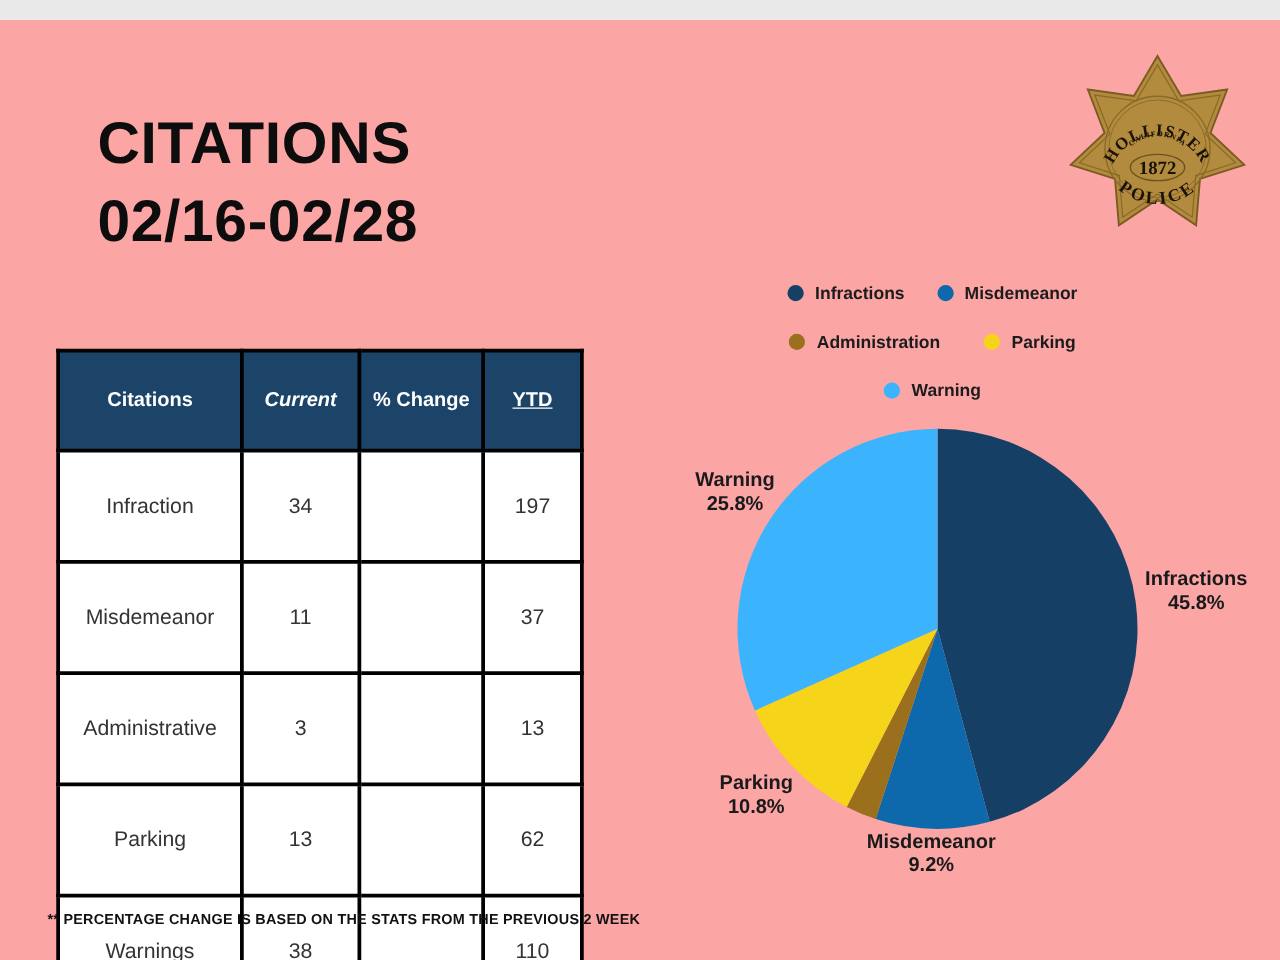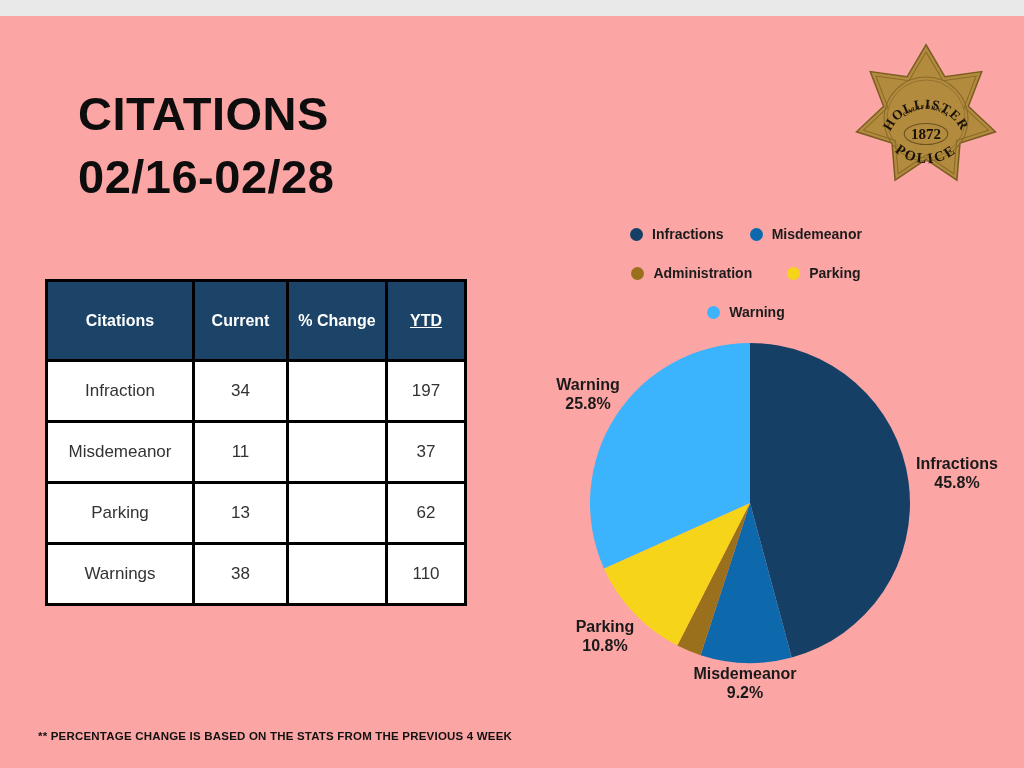--- a/index.html
+++ b/index.html
@@ -15,21 +15,21 @@
   
   .cit-table{
     position:absolute;left:45px;top:263px;border-collapse:collapse;
     table-layout:fixed;color:#333;
   }
   .cit-table td,.cit-table th{border:3px solid #000;text-align:center;vertical-align:middle;background:#fff;}
   .cit-table th{
     background:#1b4468;color:#ffffff;font-size:16px;font-weight:700;
     height:77px;padding:0 6px;line-height:21px;
   }
-  .cit-table td{font-size:17px;font-weight:400;height:54px;padding:2px 4px;}
+  .cit-table td{font-size:17px;font-weight:400;height:54px;padding:16px 4px;}
   .col-cit{width:147px;} .col-cur{width:94px;} .col-chg{width:99px;} .col-ytd{width:79px;}
   
   .legend-row{
     position:absolute;left:508px;width:476px;height:20px;
     display:flex;justify-content:center;align-items:center;gap:26px;
   }
   .legend-item{display:flex;align-items:center;gap:9px;}
   .legend-dot{width:13px;height:13px;border-radius:50%;flex:0 0 auto;}
   .legend-label{font-size:14px;font-weight:700;color:#1c1c1c;white-space:nowrap;}
   
@@ -88,37 +88,43 @@
   <table class="cit-table">
     <colgroup>
       <col class="col-cit">
         <col class="col-cur">
         <col class="col-chg">
         <col class="col-ytd">
     </colgroup>
     <thead>
       <tr>
         <th style="background: rgb(27, 68, 104);">Citations</th>
-        <th style="background: rgb(27, 68, 104);">Current</th>
+        <th style="background: rgb(27, 68, 104); font-style: italic;">Current</th>
         <th style="background: rgb(27, 68, 104);">% Change</th>
         <th style="background: rgb(27, 68, 104); text-decoration: underline;">YTD</th>
       </tr>
     </thead>
     <tbody>
       <tr>
         <td>Infraction</td>
         <td>34</td>
         <td></td>
         <td>197</td>
       </tr>
       <tr>
         <td>Misdemeanor</td>
         <td>11</td>
         <td></td>
         <td>37</td>
+      </tr>
+      <tr>
+        <td>Administrative</td>
+        <td>3</td>
+        <td></td>
+        <td>13</td>
       </tr>
       <tr>
         <td>Parking</td>
         <td>13</td>
         <td></td>
         <td>62</td>
       </tr>
       <tr>
         <td>Warnings</td>
         <td>38</td>
@@ -173,15 +179,15 @@
   </div>
   <div class="callout co-parking">
     <div>Parking</div>
     <div>10.8%</div>
   </div>
   <div class="callout co-misdemeanor">
     <div>Misdemeanor</div>
     <div>9.2%</div>
   </div>
 
-  <div class="footnote">** PERCENTAGE CHANGE IS BASED ON THE STATS FROM THE PREVIOUS 4 WEEK</div>
+  <div class="footnote">** PERCENTAGE CHANGE IS BASED ON THE STATS FROM THE PREVIOUS 2 WEEK</div>
 
 </div>
 
 </body></html>

